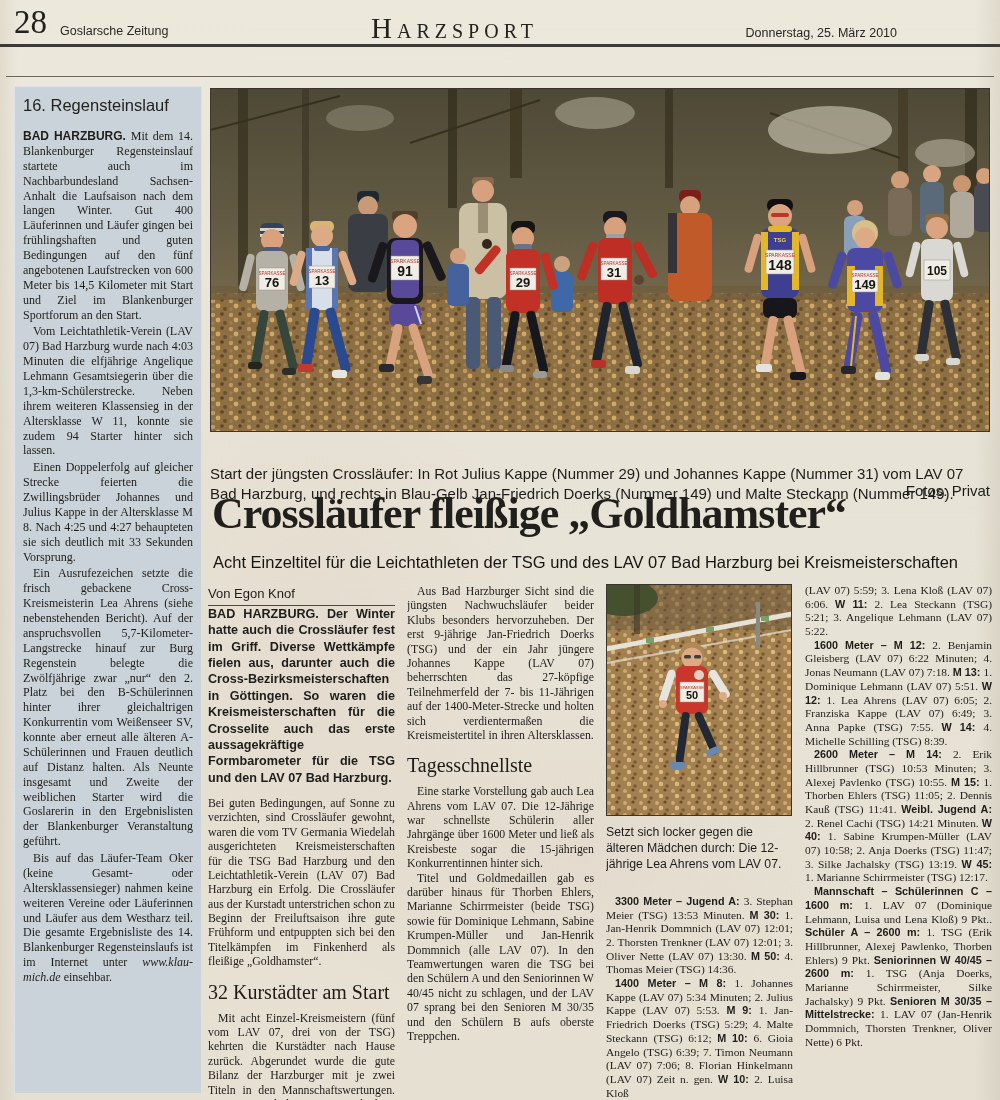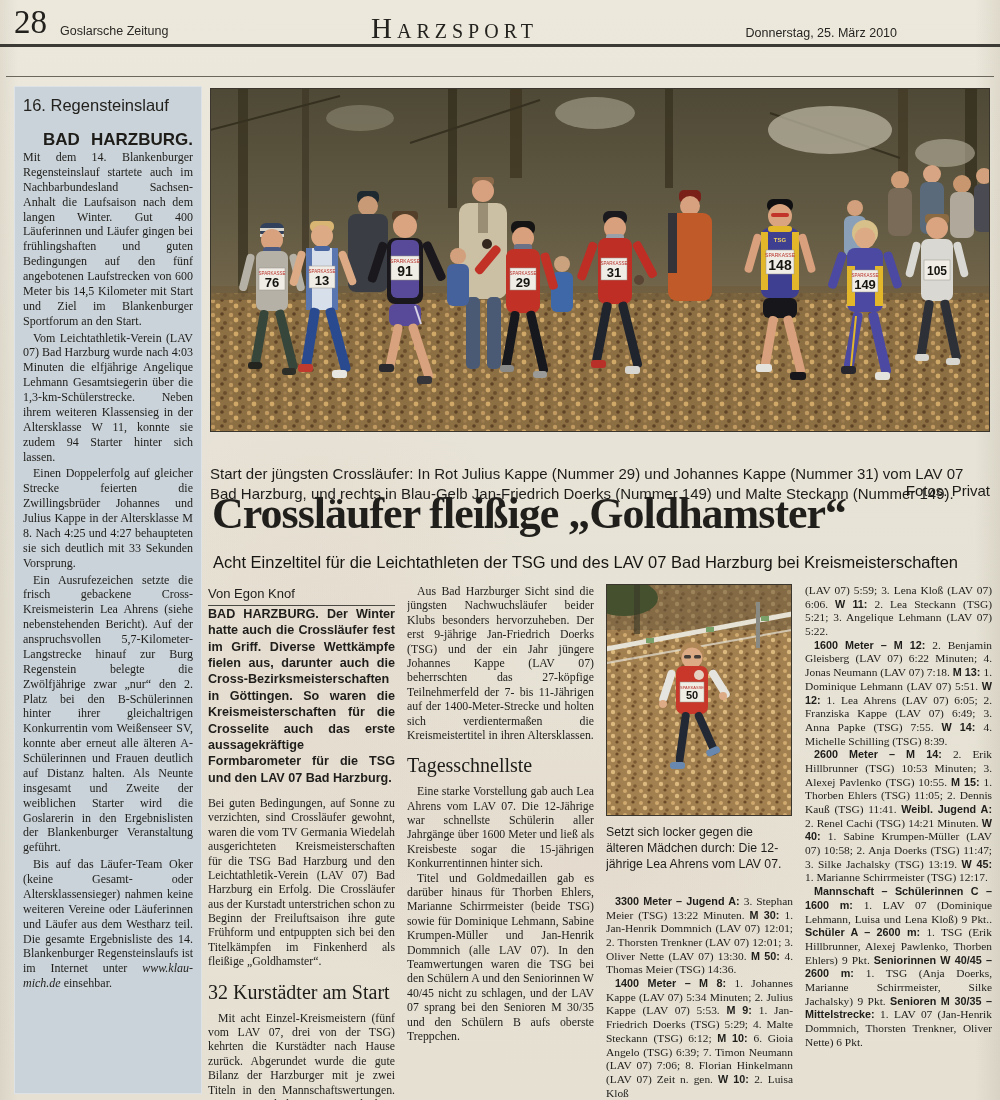--- a/index.html
+++ b/index.html
@@ -20,21 +20,21 @@
   .hdr .date{position:absolute;right:12px;top:26px;font-size:12.5px;font-family:"Liberation Sans",sans-serif;color:#262522;}
   .rule-thick{position:absolute;left:0;top:44px;width:1000px;height:3px;background:#3b3a35;}
   .rule-thin{position:absolute;left:6px;top:76px;width:988px;height:1px;background:#6b675c;}
   
   .sidebar{position:absolute;left:14px;top:86px;width:188px;height:1008px;background:#cad3d9;
     box-shadow:inset 0 0 0 1px rgba(255,255,255,0.35);padding:10px 9px 0 9px;box-sizing:border-box;}
   .sidebar h1{margin:2px 0 6px 0;font-size:28px;line-height:1.04;font-weight:bold;color:#1c1b18;letter-spacing:-0.5px;}
   .sidebar h2{margin:0 0 14px 0;font-size:16.5px;font-weight:normal;font-family:"Liberation Sans",sans-serif;color:#23221f;}
   .sidebar p{margin:0 0 2px 0;font-size:12px;line-height:1.24;text-align:justify;hyphens:auto;}
   .sidebar p.ind{text-indent:10px;}
-  .sidebar b{font-family:"Liberation Sans",sans-serif;font-size:17px;margin-left:20px;}
+  .sidebar b{font-family:"Liberation Sans",sans-serif;font-size:12px;}
   
   .main-photo{position:absolute;left:210px;top:88px;width:780px;height:344px;margin:0;}
   .main-caption{position:absolute;left:210px;top:464px;width:780px;font-family:"Liberation Sans",sans-serif;
     font-size:15px;line-height:1.32;color:#1d1c19;}
   .main-caption .credit{position:absolute;right:0;top:17px;}
   
   .headline{position:absolute;left:212px;top:492px;width:778px;margin:0;font-size:44px;line-height:1.0;
     font-weight:bold;letter-spacing:-1px;color:#201f1b;}
   .subheadline{position:absolute;left:213px;top:553px;width:778px;margin:0;font-family:"Liberation Sans",sans-serif;
     font-size:16.5px;color:#161511;}
@@ -350,21 +350,21 @@
             <text x="0" y="41" text-anchor="middle" font-size="11" font-weight="bold" fill="#15140f" font-family="Liberation Sans, sans-serif">50</text>
             <rect x="-10" y="54" width="8" height="52" rx="4" fill="#222834" transform="rotate(8 -6 56)"></rect>
             <rect x="2" y="54" width="8" height="46" rx="4" fill="#222834" transform="rotate(-24 6 56)"></rect>
             <rect x="-22" y="104" width="15" height="7" rx="3" fill="#6888b0"></rect>
             <rect x="14" y="92" width="14" height="7" rx="3" fill="#6888b0" transform="rotate(-24 16 94)"></rect>
           </g>
           <rect x="0.5" y="0.5" width="185" height="231" fill="none" stroke="#3a362e" stroke-width="1"></rect>
         </svg>
       </figure>
       <p class="small-caption">Setzt sich locker gegen die älteren Mädchen durch: Die 12-jährige Lea Ahrens vom LAV 07.</p>
-      <p class="results ind"><b>3300 Meter – Jugend A: </b><span>3. Stephan Meier (TSG) 13:22 Minuten. </span><b>M 30: </b><span>1. Jan-Henrik Dommnich (LAV 07) 12:01; 2. Thorsten Trenkner (LAV 07) 12:01; 3. Oliver Nette (LAV 07) 13:30. </span><b>M 50: </b><span>4. Thomas Meier (TSG) 14:36.</span></p>
+      <p class="results ind"><b>3300 Meter – Jugend A: </b><span>3. Stephan Meier (TSG) 13:53 Minuten. </span><b>M 30: </b><span>1. Jan-Henrik Dommnich (LAV 07) 12:01; 2. Thorsten Trenkner (LAV 07) 12:01; 3. Oliver Nette (LAV 07) 13:30. </span><b>M 50: </b><span>4. Thomas Meier (TSG) 14:36.</span></p>
       <p class="results ind"><b>1400 Meter – M 8: </b><span>1. Johannes Kappe (LAV 07) 5:34 Minuten; 2. Julius Kappe (LAV 07) 5:53. </span><b>M 9: </b><span>1. Jan-Friedrich Doerks (TSG) 5:29; 4. Malte Steckann (TSG) 6:12; </span><b>M 10: </b><span>6. Gioia Angelo (TSG) 6:39; 7. Timon Neumann (LAV 07) 7:06; 8. Florian Hinkelmann (LAV 07) Zeit n. gen. </span><b>W 10: </b><span>2. Luisa Kloß</span></p>
     </div>
     <div class="col">
       <p class="results"><span>(LAV 07) 5:59; 3. Lena Kloß (LAV 07) 6:06. </span><b>W 11: </b><span>2. Lea Steckann (TSG) 5:21; 3. Angelique Lehmann (LAV 07) 5:22.</span></p>
       <p class="results ind"><b>1600 Meter – M 12: </b><span>2. Benjamin Gleisberg (LAV 07) 6:22 Minuten; 4. Jonas Neumann (LAV 07) 7:18. </span><b>M 13: </b><span>1. Dominique Lehmann (LAV 07) 5:51. </span><b>W 12: </b><span>1. Lea Ahrens (LAV 07) 6:05; 2. Franziska Kappe (LAV 07) 6:49; 3. Anna Papke (TSG) 7:55. </span><b>W 14: </b><span>4. Michelle Schilling (TSG) 8:39.</span></p>
       <p class="results ind"><b>2600 Meter – M 14: </b><span>2. Erik Hillbrunner (TSG) 10:53 Minuten; 3. Alexej Pavlenko (TSG) 10:55. </span><b>M 15: </b><span>1. Thorben Ehlers (TSG) 11:05; 2. Dennis Kauß (TSG) 11:41. </span><b>Weibl. Jugend A: </b><span>2. Renel Cachi (TSG) 14:21 Minuten. </span><b>W 40: </b><span>1. Sabine Krumpen-Müller (LAV 07) 10:58; 2. Anja Doerks (TSG) 11:47; 3. Silke Jachalsky (TSG) 13:19. </span><b>W 45: </b><span>1. Marianne Schirrmeister (TSG) 12:17.</span></p>
       <p class="results ind"><b>Mannschaft – Schülerinnen C – 1600 m: </b><span>1. LAV 07 (Dominique Lehmann, Luisa und Lena Kloß) 9 Pkt.. </span><b>Schüler A – 2600 m: </b><span>1. TSG (Erik Hillbrunner, Alexej Pawlenko, Thorben Ehlers) 9 Pkt. </span><b>Seniorinnen W 40/45 – 2600 m: </b><span>1. TSG (Anja Doerks, Marianne Schirrmeister, Silke Jachalsky) 9 Pkt. </span><b>Senioren M 30/35 – Mittelstrecke: </b><span>1. LAV 07 (Jan-Henrik Dommnich, Thorsten Trenkner, Oliver Nette) 6 Pkt.</span></p>
     </div>
   </div>
 </div>

